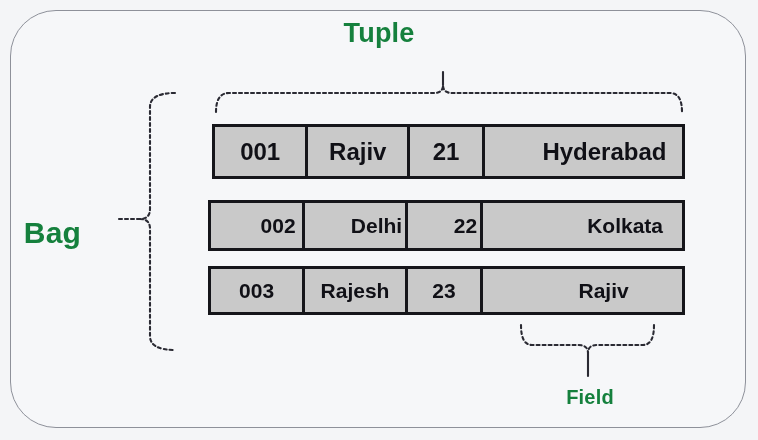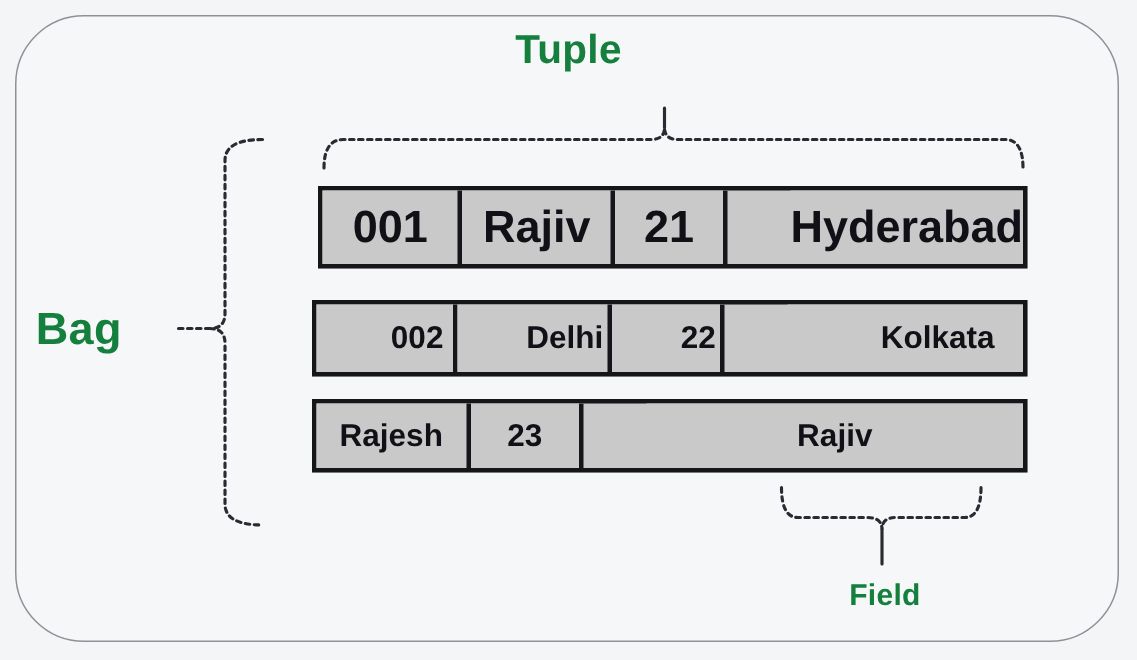--- a/index.html
+++ b/index.html
@@ -44,21 +44,21 @@
   }
   .label-tuple {
     left: 0;
     top: 18px;
     width: 758px;
     text-align: center;
     font-size: 27px;
   }
   .label-bag {
     left: 0px;
-    top: 203px;
+    top: 216px;
     width: 105px;
     text-align: center;
     font-size: 30px;
   }
   .label-field {
     left: 520px;
     top: 386px;
     width: 140px;
     text-align: center;
     font-size: 20px;
@@ -82,21 +82,21 @@
     justify-content: center;
     font-weight: bold;
     color: #101016;
     box-sizing: border-box;
     border-right: 3px solid #15151a;
     background: #c9c9c9;
     overflow: hidden;
   }
   .cell:last-child { border-right: none; margin-left: 42px; }
 
-  .row-1 .cell { font-size: 30px; }
+  .row-1 .cell { font-size: 24px; }
   .row-2 .cell { font-size: 21px; padding-left: 43px; }
   .row-3 .cell { font-size: 21px; }
 
   .c-id   { flex: 0 0 20.0%; }
   .c-name { flex: 0 0 21.8%; }
   .c-age  { flex: 0 0 16.0%; }
   .c-city { flex: 1 1 auto; }
 
   
   .brace-svg {
@@ -151,18 +151,19 @@
   </div>
 
   <div class="row row-2">
     <div class="cell c-id">002</div>
     <div class="cell c-name">Delhi</div>
     <div class="cell c-age">22</div>
     <div class="cell c-city">Kolkata</div>
   </div>
 
   <div class="row row-3">
+    <div class="cell c-id">003</div>
     <div class="cell c-name">Rajesh</div>
     <div class="cell c-age">23</div>
     <div class="cell c-city">Rajiv</div>
   </div>
 
 </div>
 
 </body></html>

